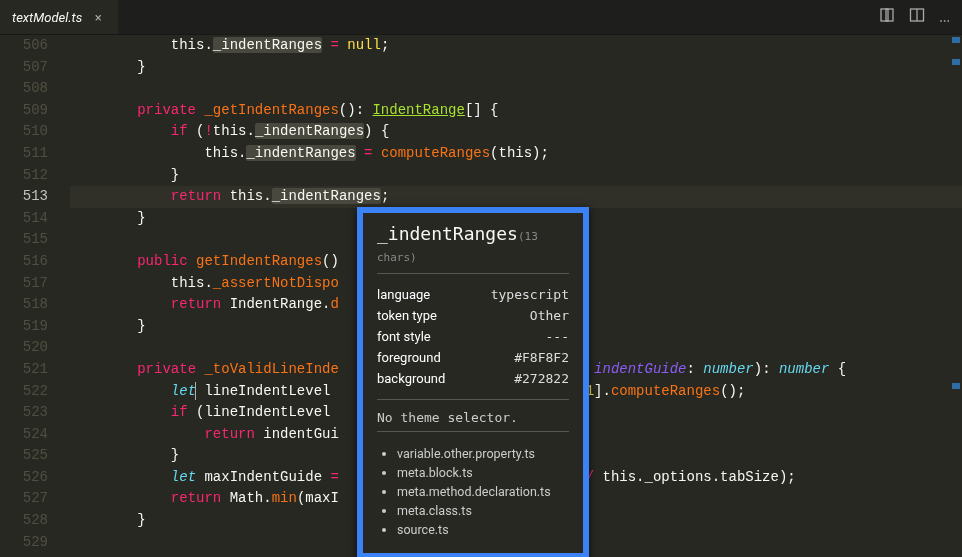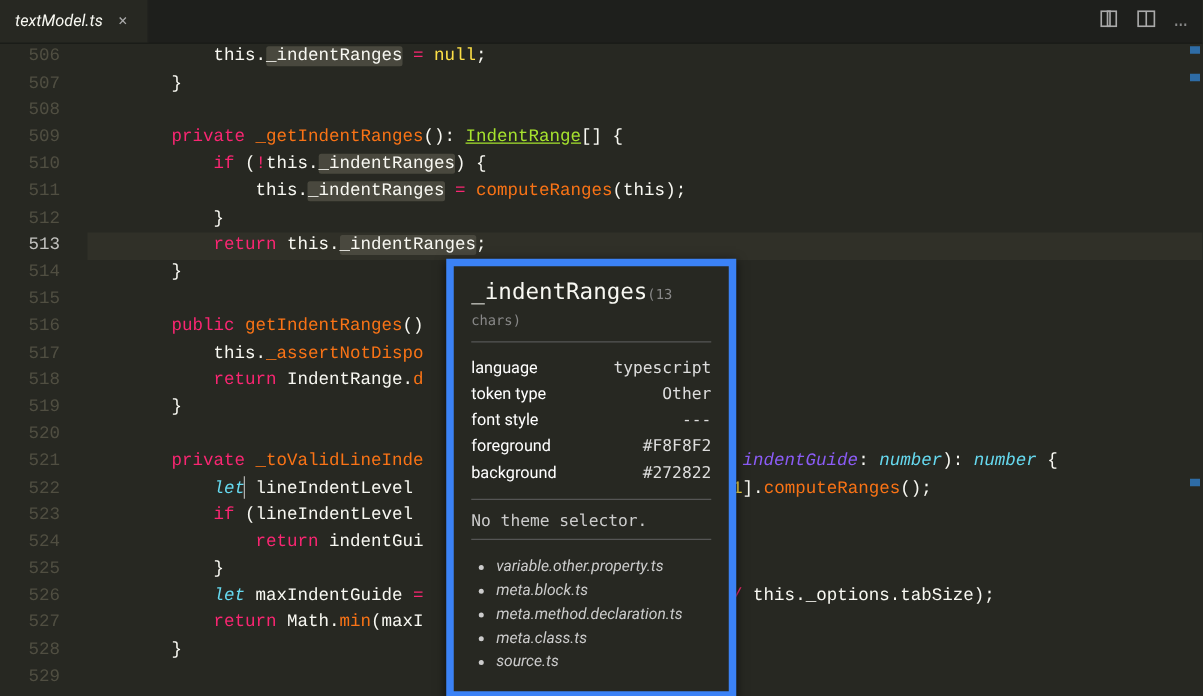--- a/index.html
+++ b/index.html
@@ -36,21 +36,21 @@
 .hover { position:absolute; left:357px; top:207px; width:232px; background:#272822; border:6px solid #3b82f6; box-shadow:0 2px 8px #000000aa; font-family:-apple-system,BlinkMacSystemFont,"Segoe UI",Roboto,sans-serif; font-size:13px; color:#ccc; }
 .hover .title { font-family:Consolas,monospace; font-size:18px; color:#F8F8F2; padding:10px 14px 6px; }
 .hover .title .count { font-size:11px; color:#888; font-family:Consolas,monospace;}
 .hover hr { border:none; border-top:1px solid #555; margin:2px 14px 6px; }
 .hover .props { padding:4px 14px 8px; }
 .hover .prow { display:flex; justify-content:space-between; line-height:21px; font-size:13px;}
 .hover .prow .k { color:#ffffff; }
 .hover .prow .v { color:#ddd; font-family:Consolas,monospace; }
 .hover .note { padding:4px 14px; font-family:Consolas,monospace; font-size:13px; color:#ccc; }
 .hover ul { list-style:disc; padding:6px 14px 14px 34px; font-size:12.5px; color:#ccc; }
-.hover ul li { line-height:19px;font-style:italic; }
+.hover ul li { line-height:19px; }
 
 
 .scrolldeco { position:absolute; right:2px; top:35px; bottom:0; width:8px; }
 .scrolldeco .mark { position:absolute; right:0; width:8px; height:6px; background:#3399ff; opacity:.6; }
 </style>
 </head>
 <body>
 
 <div class="tabbar">
   <div class="tab">

